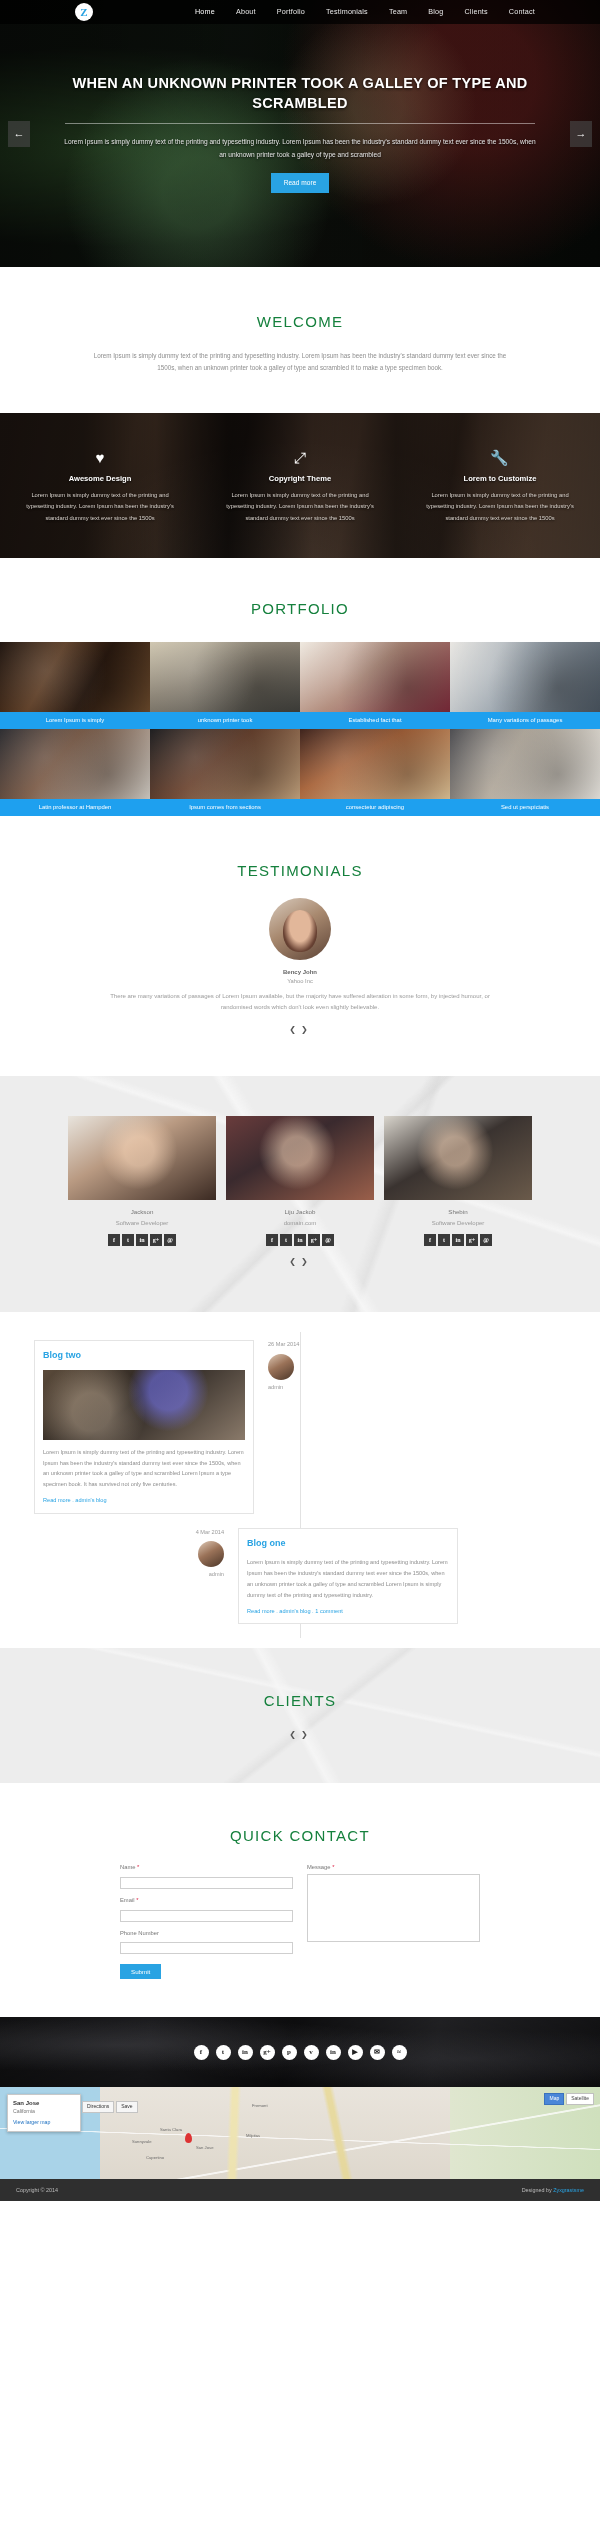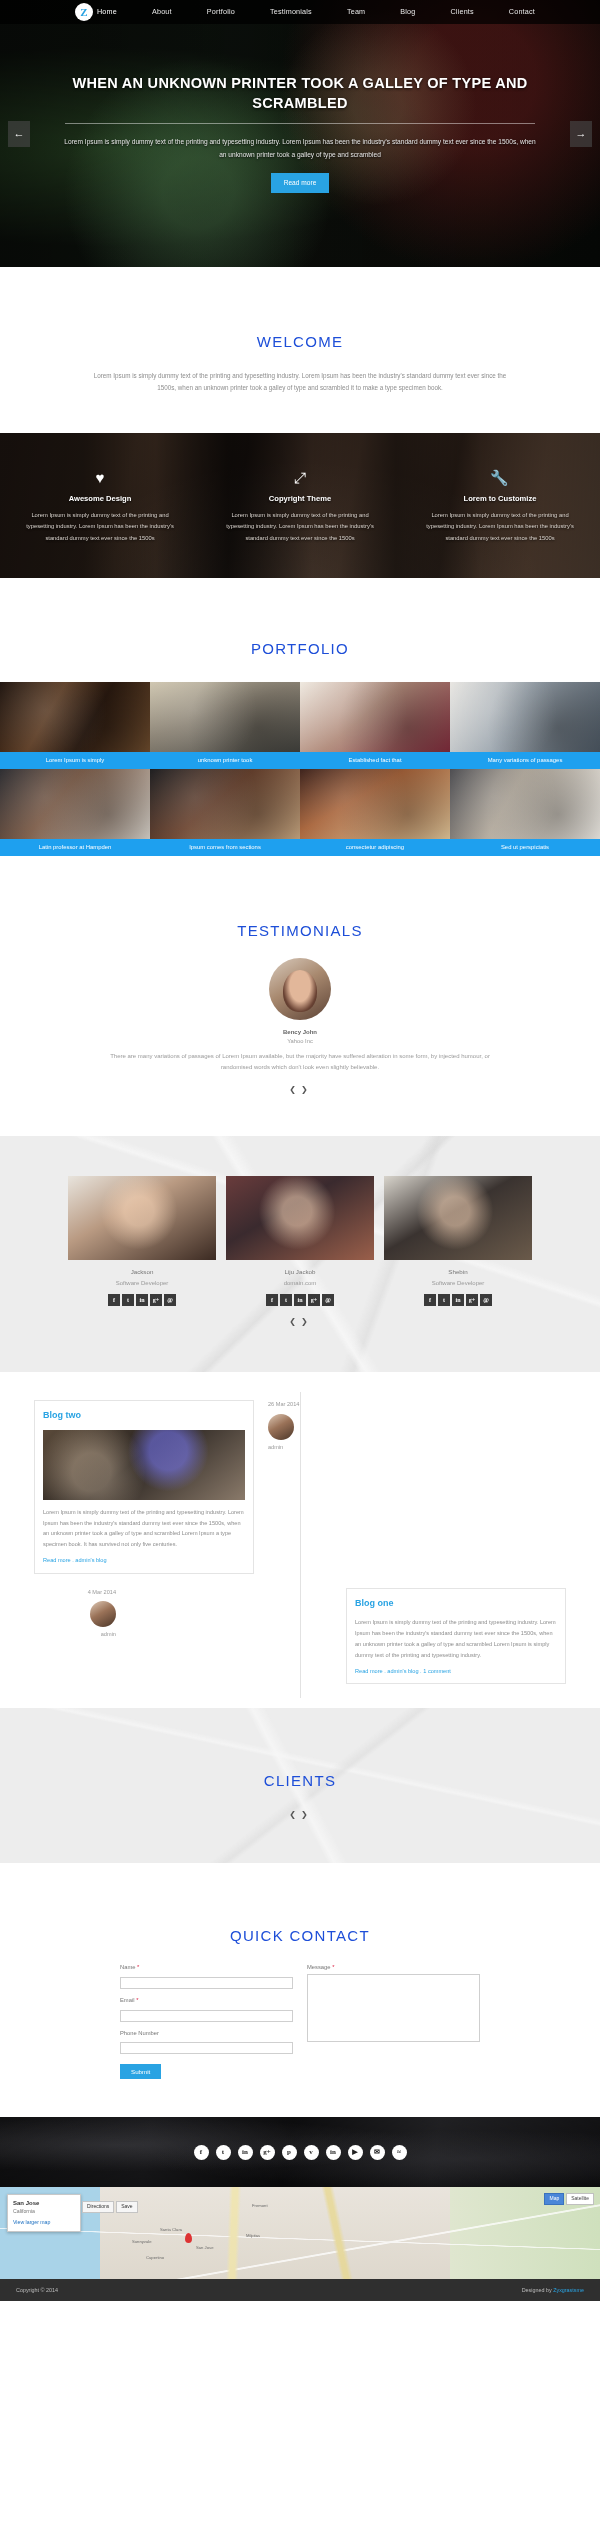--- a/index.html
+++ b/index.html
@@ -20,21 +20,21 @@
     background: rgba(0,0,0,0.72);
     display: flex; align-items: center; z-index: 40;
   }
   .logo {
     width: 18px; height: 18px; border-radius: 50%;
     background: #fff; margin-left: 75px;
     display: flex; align-items: center; justify-content: center;
     font-weight: bold; font-size: 11px; color: #29a3e3;
     font-family: "Liberation Serif", serif;
   }
-  .nav { margin-left: auto; margin-right: 65px; display: flex; gap: 35px; }
+  .nav { margin-left: auto; margin-right: 65px; display: flex; gap: 21px; }
   .nav a {
     color: #e9e9e9; text-decoration: none; font-size: 7.2px;
     letter-spacing: .2px;
   }
   .nav a:first-child { color: #fff; }
 
   
   .hero {
     height: 267px; position: relative; overflow: hidden;
     background:
@@ -73,22 +73,22 @@
     width: 22px; height: 26px; background: rgba(70,70,70,.65);
     color: #fff; display: flex; align-items: center; justify-content: center;
     font-size: 11px; z-index: 10; cursor: pointer;
   }
   .hero-arrow.left { left: 8px; }
   .hero-arrow.right { right: 8px; }
 
   
   .section { padding: 40px 0; text-align: center; }
   .sec-title {
-    font-size: 15px; font-weight: normal; color: #1d4ed8;
-    letter-spacing: 1.3px; margin-bottom: 16px; margin-top: 20px;
+    font-size: 15px; font-weight: normal; color: #15803d;
+    letter-spacing: 1.3px; margin-bottom: 16px;
   }
   .lead {
     width: 420px; margin: 0 auto; font-size: 6.3px; color: #8d8d8d;
     line-height: 2;
   }
 
   
   .features {
     position: relative; height: 145px; overflow: hidden;
     background: linear-gradient(100deg,#2e211a 0%,#3b2b20 22%,#1d1511 40%,
@@ -503,21 +503,21 @@
         <div class="post-body">Lorem Ipsum is simply dummy text of the printing and typesetting industry. Lorem Ipsum has been the industry's standard dummy text ever since the 1500s, when an unknown printer took a galley of type and scrambled Lorem Ipsum a type specimen book. It has survived not only five centuries.</div>
         <div class="post-links">Read more . admin's blog</div>
       </div>
       <div class="post-meta">
         <div class="post-date">26 Mar 2014</div>
         <div class="post-avatar"></div>
         <div class="post-author">admin</div>
       </div>
     </div>
 
-    <div class="post-row" style="justify-content:space-between;">
+    <div class="post-row" style="justify-content:center;">
       <div class="post-meta left" style="width:130px">
         <div class="post-date">4 Mar 2014</div>
         <div class="post-avatar" style="margin-left:auto"></div>
         <div class="post-author">admin</div>
       </div>
       <div class="post-card right" style="margin-left:0;margin-right:34px;">
         <div class="post-title">Blog one</div>
         <div class="post-body">Lorem Ipsum is simply dummy text of the printing and typesetting industry. Lorem Ipsum has been the industry's standard dummy text ever since the 1500s, when an unknown printer took a galley of type and scrambled Lorem Ipsum is simply dummy text of the printing and typesetting industry.</div>
         <div class="post-links">Read more . admin's blog . 1 comment</div>
       </div>

